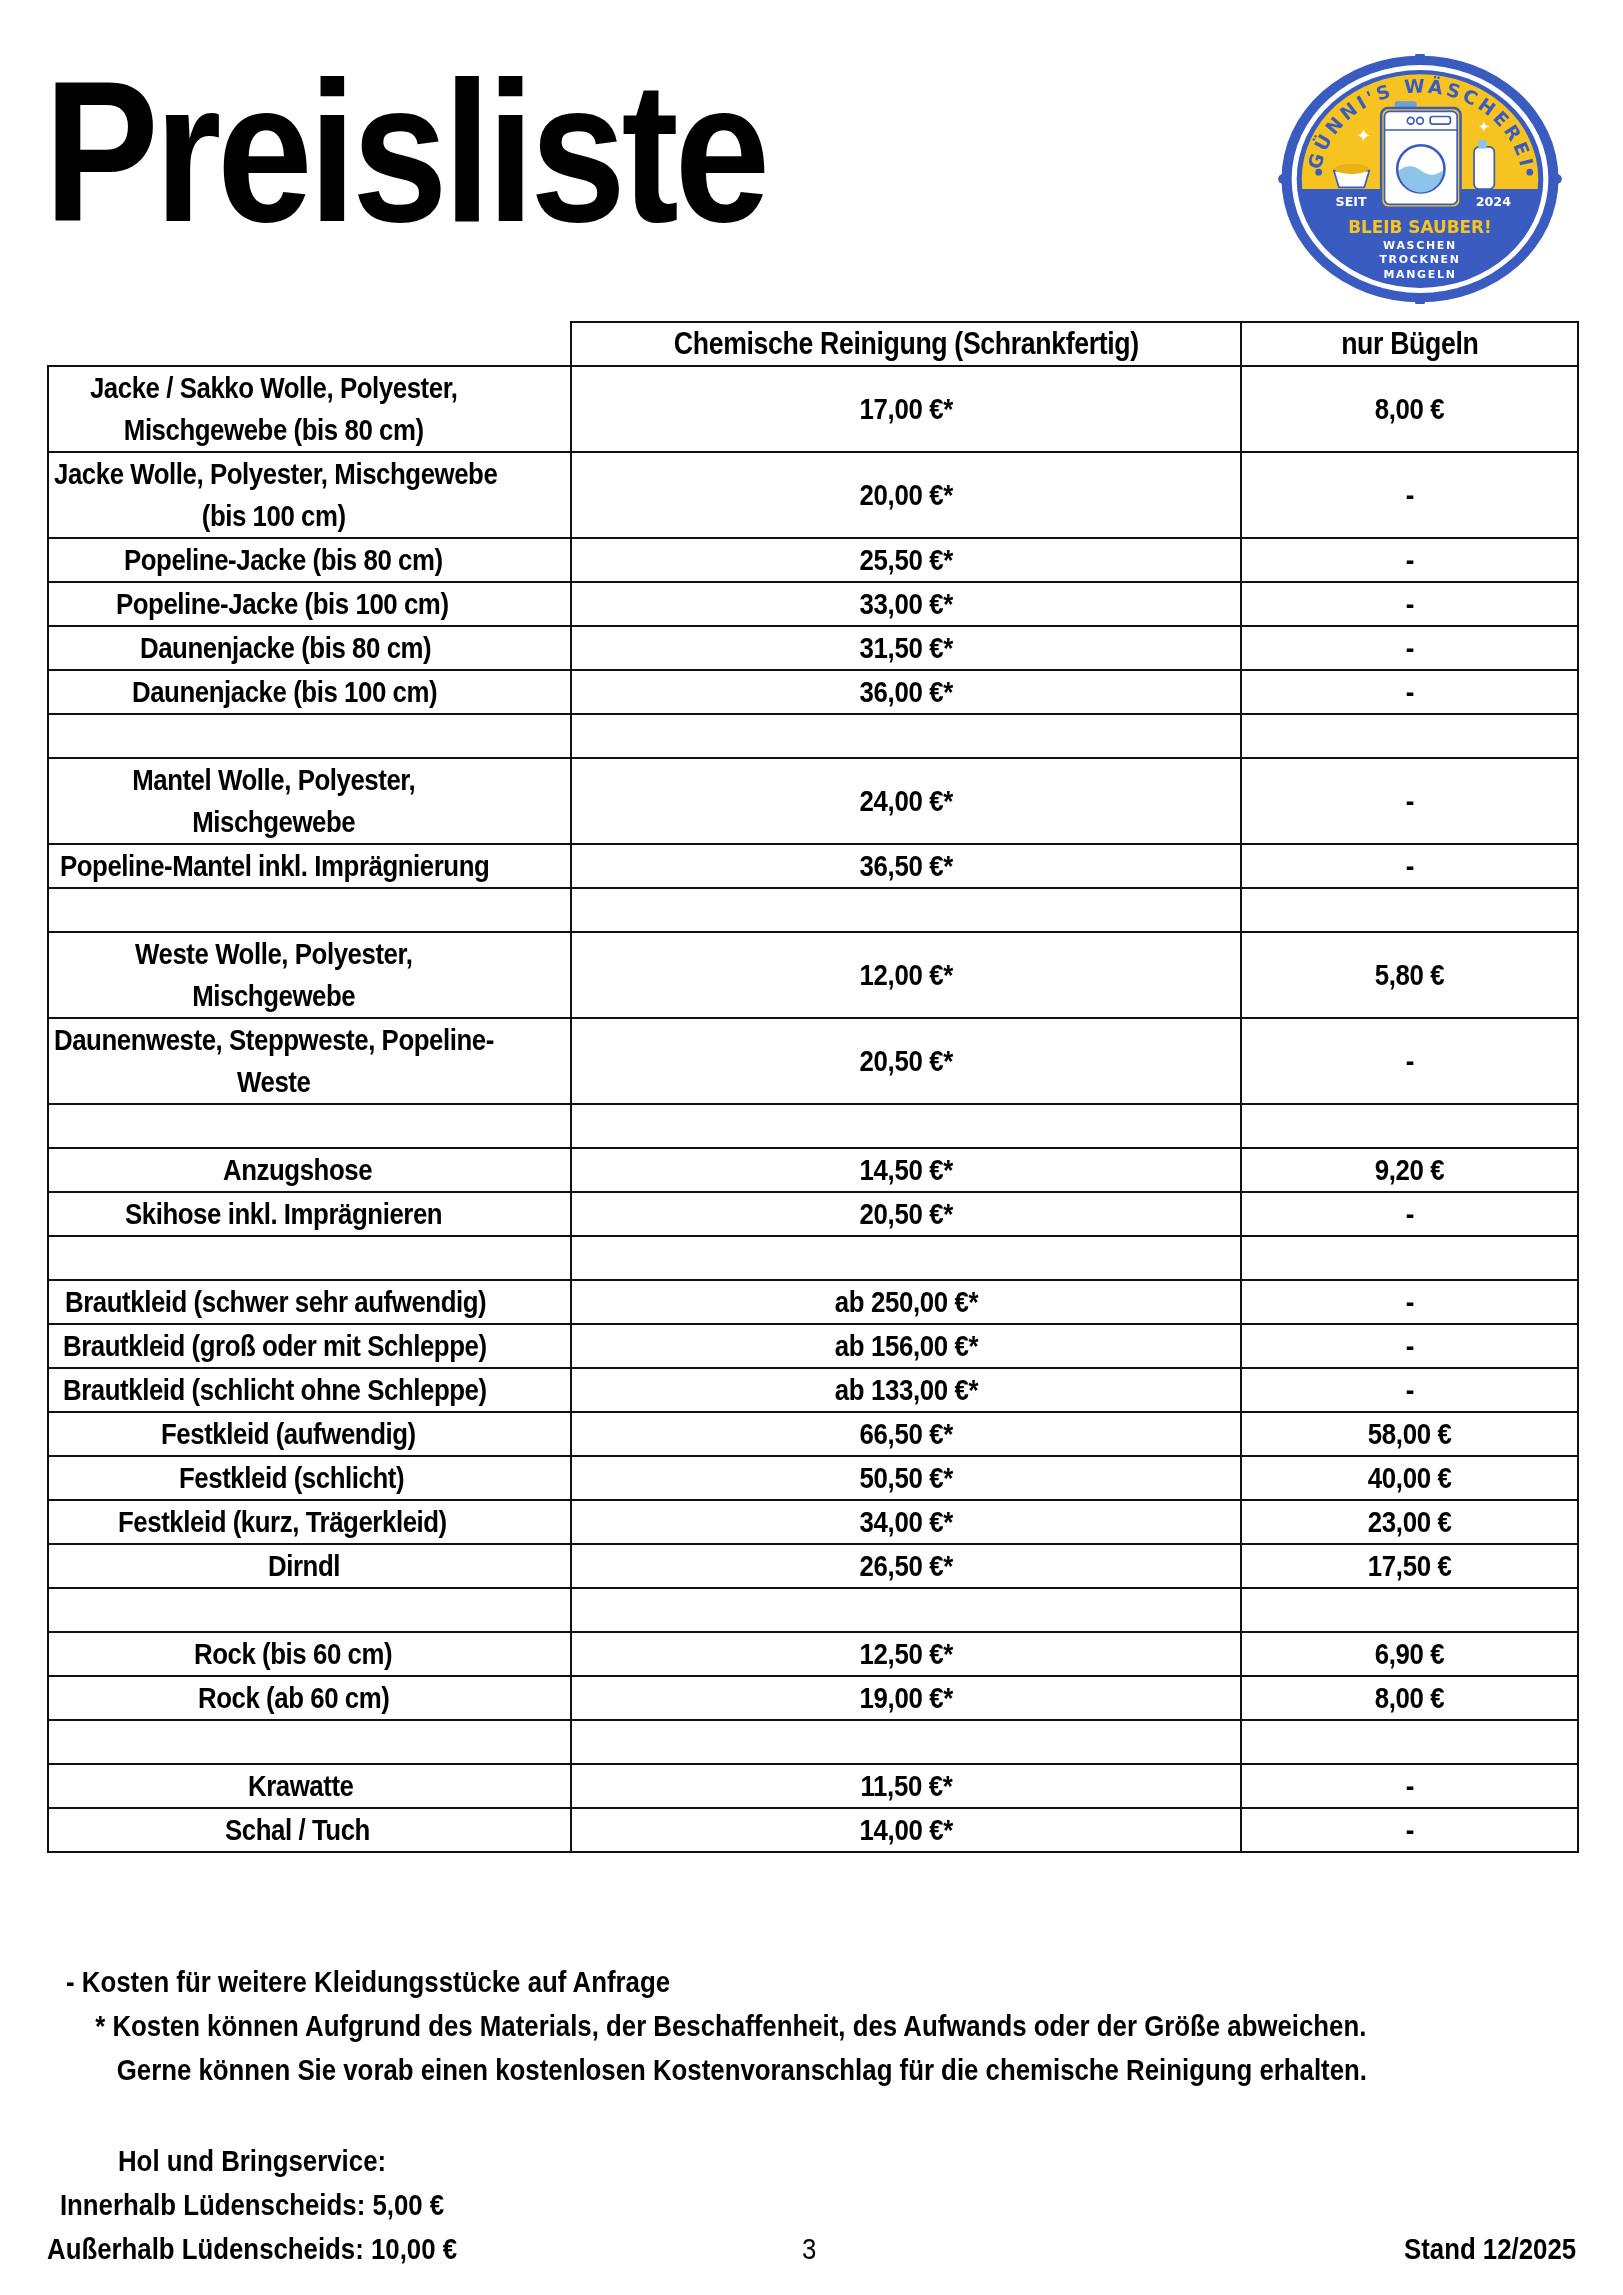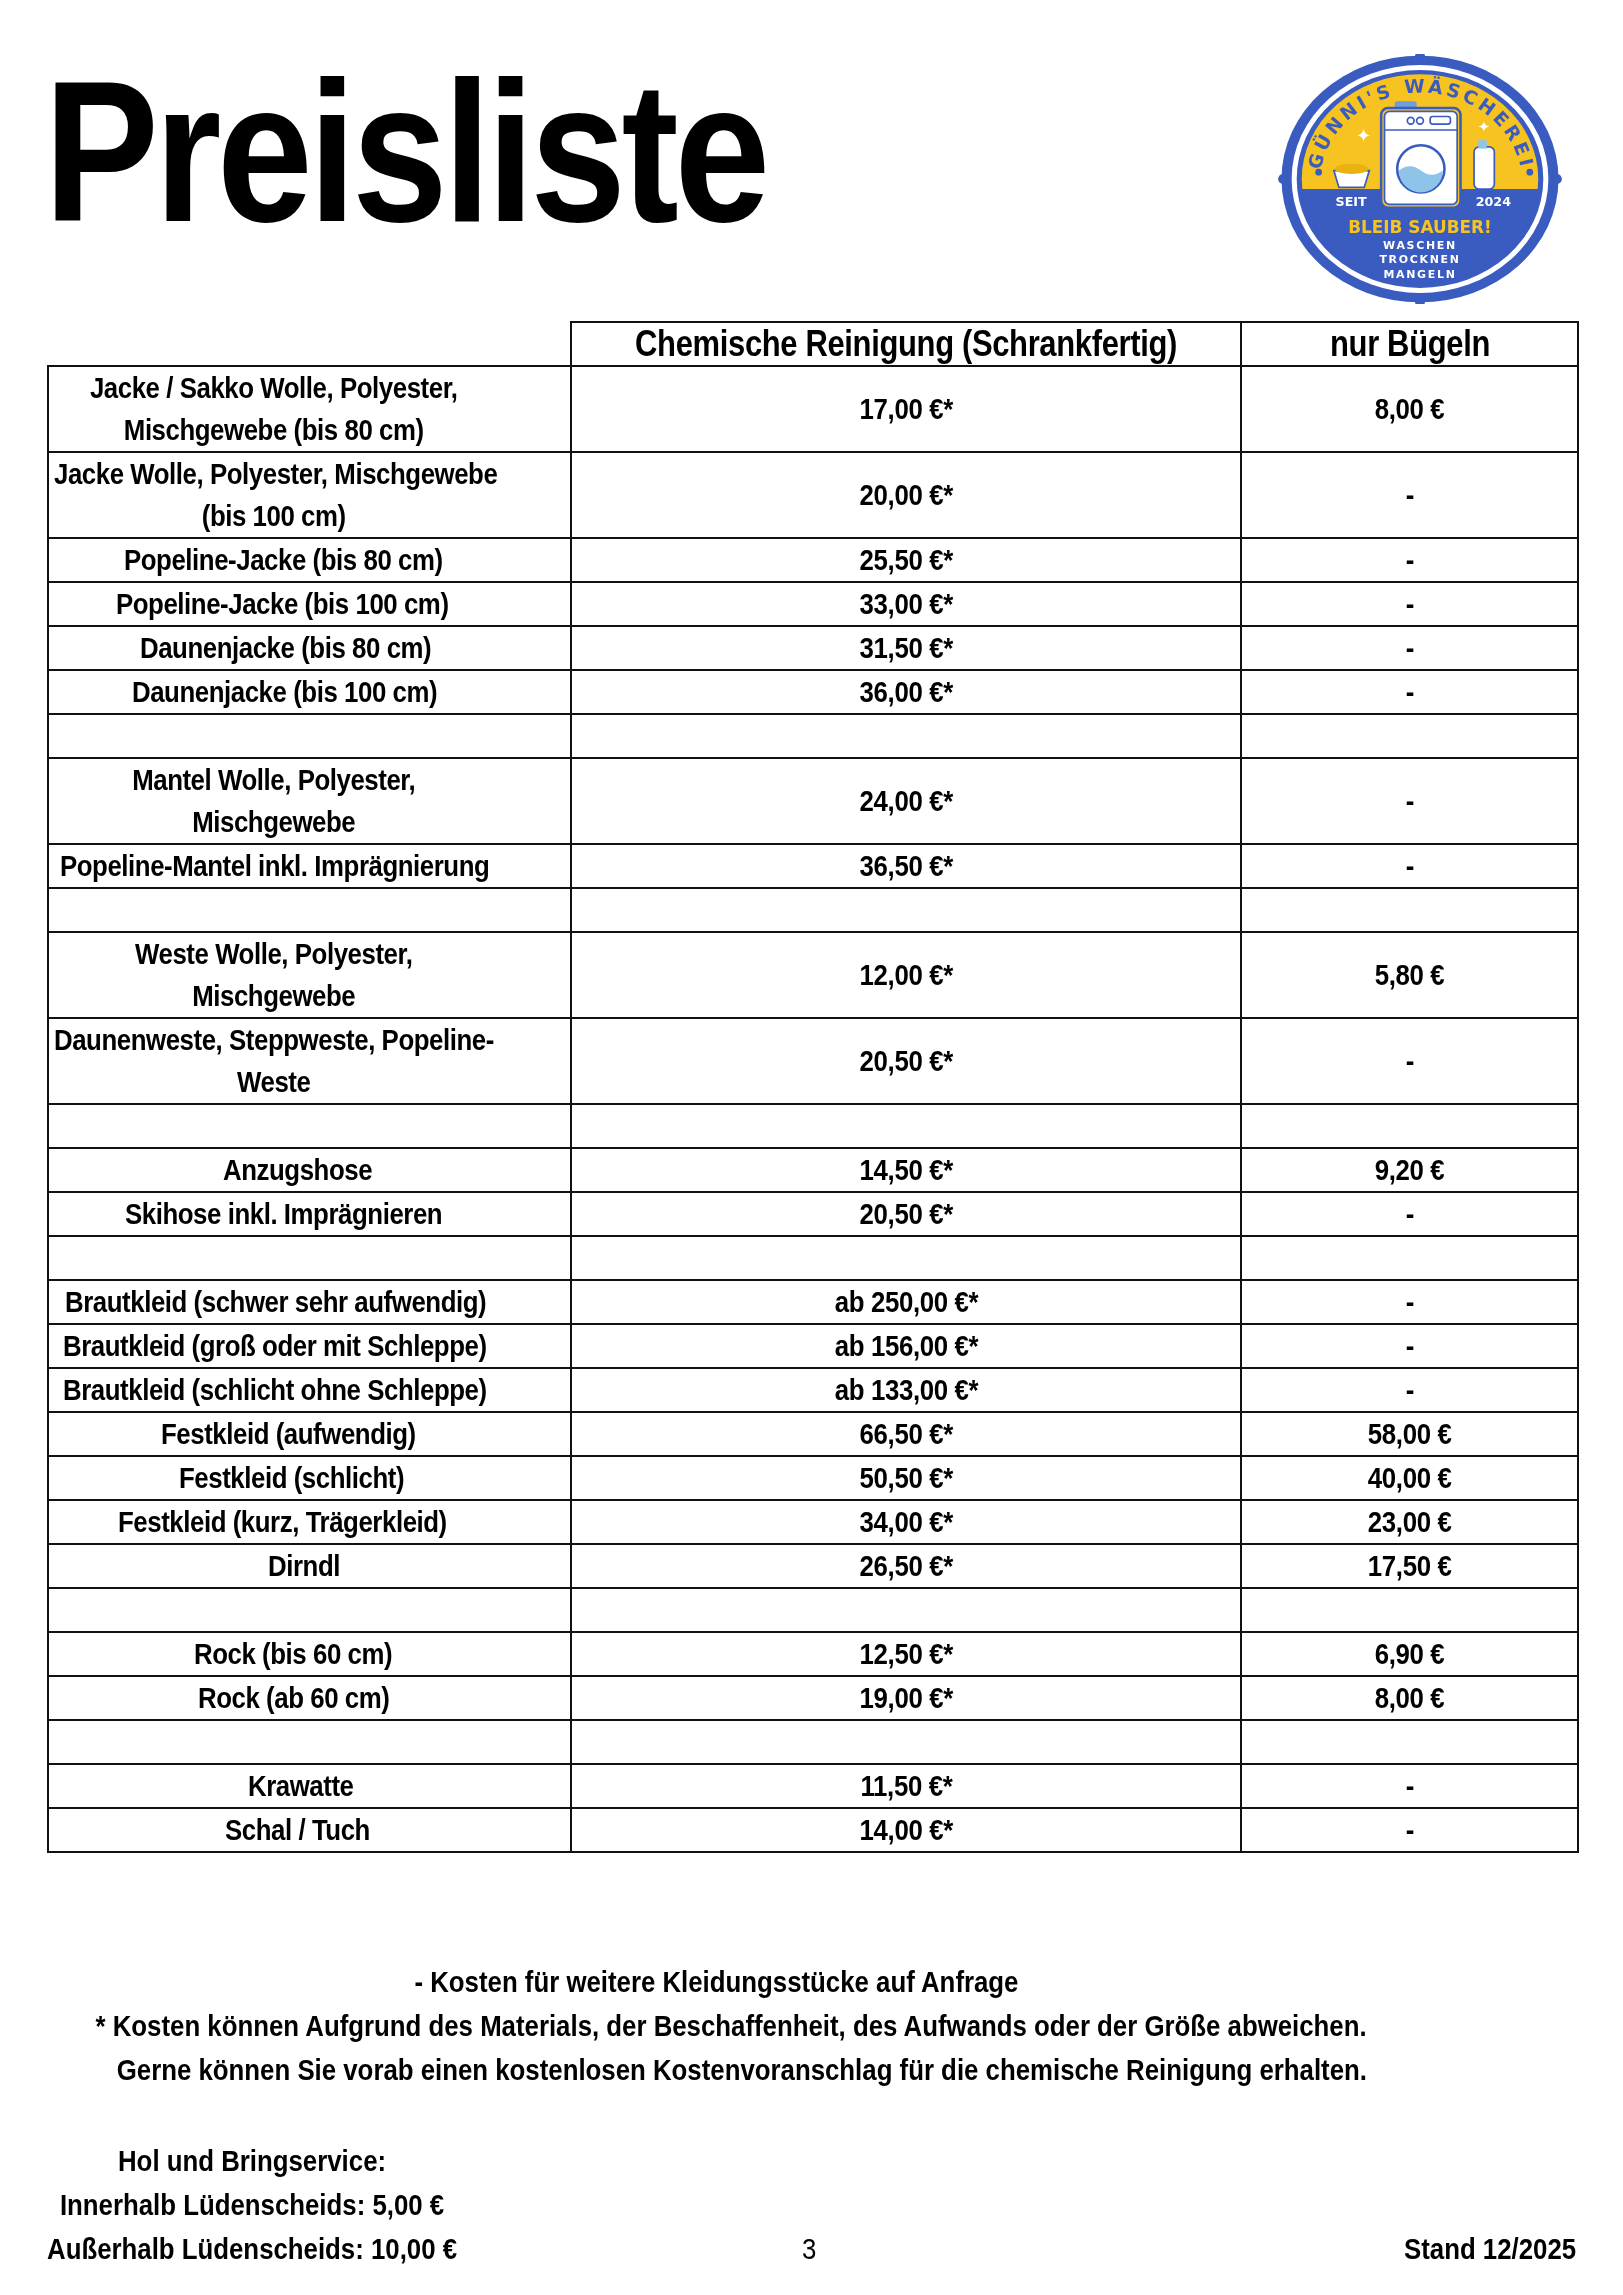--- a/index.html
+++ b/index.html
@@ -24,29 +24,29 @@
   table.price col.c3 { width: 337px; }
   table.price td {
     border: 2.5px solid #111; padding: 0 5px; vertical-align: middle;
     font-weight: 700; font-size: 30px; line-height: 42px;
     font-family: "Liberation Sans Narrow", "Liberation Sans", sans-serif;
   }
   table.price td.item {
     text-align: center; letter-spacing: -0.5px;
   }
   table.price td.num { text-align: center; letter-spacing: -0.4px; }
-  table.price tr.head td { height: 40px; font-size: 36px; border-radius: 22px; }
+  table.price tr.head td { height: 40px; font-size: 31px; border-radius: 22px; }
   table.price tr.head td.blank { border: none; border-bottom: 2.5px solid #111; }
   table.price tr.single td { height: 39px; }
   table.price tr.double td { height: 79px; }
   table.price tr.spacer td { height: 39px; }
   .cn { display: inline-block; transform: scaleX(0.86); transform-origin: center; white-space: nowrap; }
   .cl { display: inline-block; transform: scaleX(0.86); transform-origin: left center; white-space: nowrap; }
 
-  .notes { position: absolute; left: 66px; top: 1960px; font-weight: 700; font-size: 30px; line-height: 44px; text-align: center; }
+  .notes { position: absolute; left: 66px; top: 1960px; font-weight: 700; font-size: 30px; line-height: 44px; }
   .notes .n { display: block; transform: scaleX(0.86); transform-origin: left center; white-space: nowrap; }
   .notes .n2 { padding-left: 34px; }
   .notes .n3 { padding-left: 59px; }
 
   .service { position: absolute; left: 47px; top: 2139px; font-weight: 700; font-size: 30px; line-height: 44px; text-align: center; }
   .service .s { display: block; transform: scaleX(0.86); transform-origin: left center; white-space: nowrap; }
 
   .pagenum { position: absolute; left: 802px; top: 2227px; font-size: 30px; line-height: 44px;
              transform: scaleX(0.86); transform-origin: left center; }
   .stand { position: absolute; right: 47px; top: 2227px; font-weight: 700; font-size: 30px; line-height: 44px;

